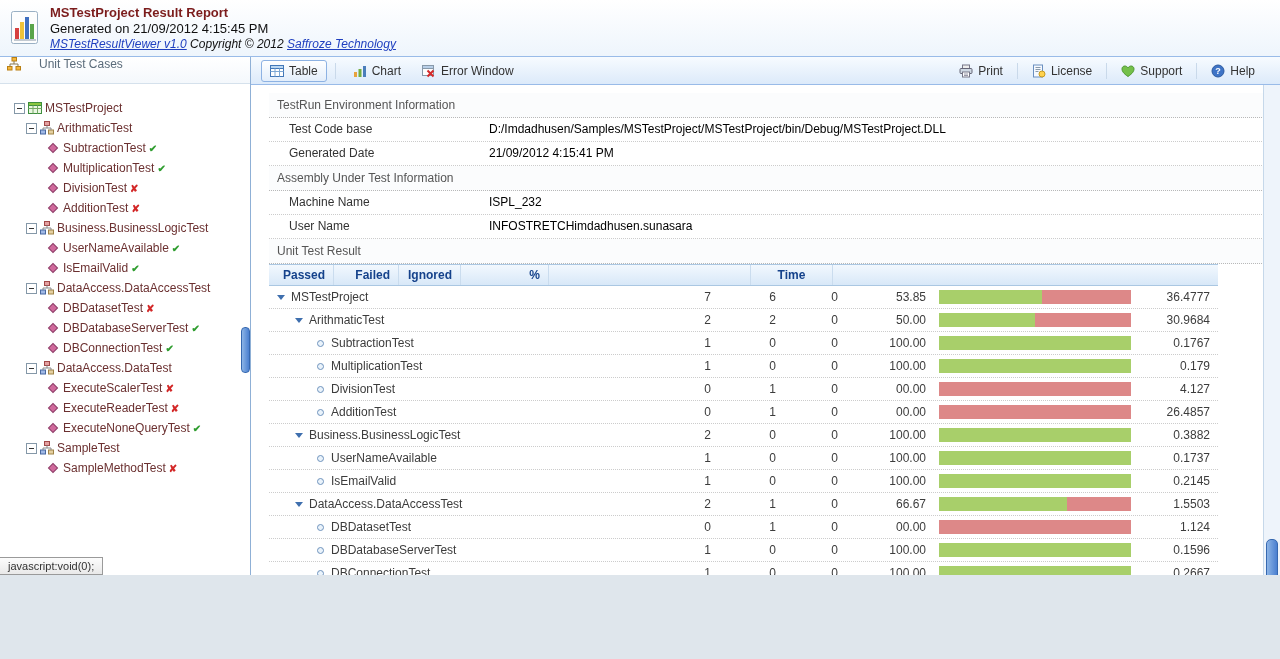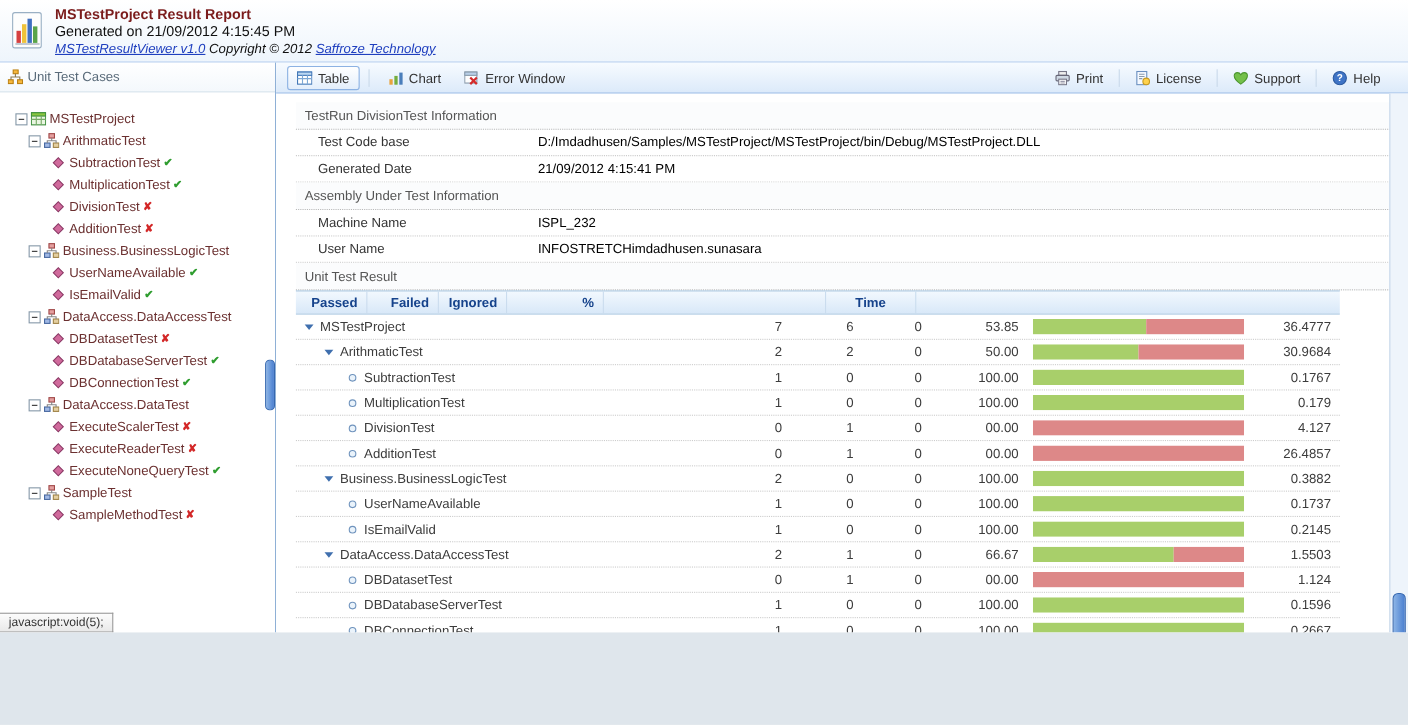--- a/index.html
+++ b/index.html
@@ -10,21 +10,21 @@
           background:linear-gradient(#ffffff,#eef5fc);display:flex;align-items:center;gap:9px;padding-left:9px}
   .title{font-size:13px;font-weight:bold;color:#7b1c1c;line-height:16px}
   .generated{font-size:13px;color:#101010;line-height:16px}
   .credits{font-size:12px;font-style:italic;line-height:15px;color:#101010}
   .credits a{color:#1f3fbf;text-decoration:underline}
   .logo svg{display:block}
   
   .body{display:flex;height:601px}
   .sidebar{width:251px;min-width:251px;border-right:1px solid #8fb0d6;box-sizing:border-box;position:relative;background:#fff}
   .sidebar::after{content:"";position:absolute;left:0;right:0;bottom:0;height:2px;background:#aac4de}
-  .sidebar-header{height:26px;border-bottom:1px solid #d5e1ec;display:flex;align-items:center;gap:4px;
+  .sidebar-header{height:26px;border-bottom:1px solid #d5e1ec;display:flex;gap:18px;
                   padding-left:7px;color:#5a6b7a;background:linear-gradient(#ffffff,#f4f8fc)}
   .tree{padding:14px 2px 2px 6px;overflow:hidden}
   .trow{height:20px;display:flex;align-items:center;white-space:nowrap;color:#6b3030;cursor:pointer}
   .trow .tlbl{margin-left:3px}
   .lv0{padding-left:8px}.lv1{padding-left:20px}.lv2{padding-left:40px}
   .ebox{width:11px;height:11px;min-width:11px;border:1px solid #8598a8;background:#fff;display:inline-flex;
         align-items:center;justify-content:center;margin-right:3px;box-sizing:border-box}
   .ebox::before{content:"";width:5px;height:1px;background:#333}
   .icon{display:inline-flex;width:14px;height:14px;align-items:center;justify-content:center}
   .icon svg{display:block}
@@ -396,21 +396,21 @@
                 <svg width="14" height="14" viewBox="0 0 14 14">
                   <circle cx="7" cy="7" r="6" fill="#3f74c6" stroke="#2c5aa0"></circle>
                   <text x="7" y="10" font-size="9" font-family="Liberation Sans, sans-serif" font-weight="bold" text-anchor="middle" fill="#fff">?</text>
                 </svg>
               </span>
               <span class="tlabel">Help</span>
             </a>
           </div>
       </div>
       <div class="content" id="content">
-          <div class="sec-title">TestRun DivisionTest Information</div>
+          <div class="sec-title">TestRun Environment Information</div>
           <div class="info-row">
             <span class="info-label">Test Code base</span>
             <span class="info-value">D:/Imdadhusen/Samples/MSTestProject/MSTestProject/bin/Debug/MSTestProject.DLL</span>
           </div>
           <div class="info-row">
             <span class="info-label">Generated Date</span>
             <span class="info-value">21/09/2012 4:15:41 PM</span>
           </div>
           <div class="sec-title">Assembly Under Test Information</div>
           <div class="info-row">
@@ -692,14 +692,14 @@
       <div class="vscroll">
         <div class="vthumb"></div>
         <div class="vdown"></div>
       </div>
       <div class="hscroll">
         <div class="hthumb"></div>
       </div>
     </main>
   </div>
 
-  <div class="statusbar">javascript:void(5);</div>
+  <div class="statusbar">javascript:void(0);</div>
 </div>
 
 </body></html>

